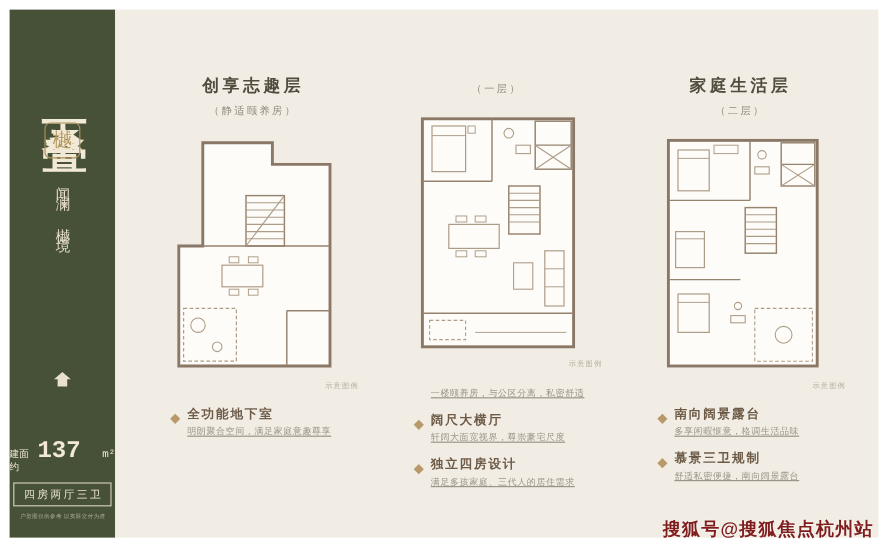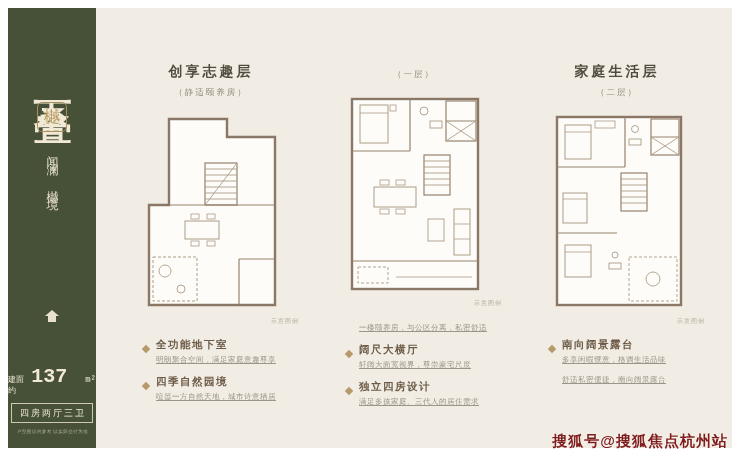--- a/index.html
+++ b/index.html
@@ -132,27 +132,20 @@
       </div>
       <div class="plan-caption">示意图例</div>
       <ul class="features">
         <li class="f-item">
           <div class="f-head">
             <span class="diamond"></span>
             <span class="f-name">全功能地下室</span>
           </div>
           <div class="f-desc">明朗聚合空间，满足家庭意趣尊享</div>
         </li>
-        <li class="f-item">
-          <div class="f-head">
-            <span class="diamond"></span>
-            <span class="f-name">四季自然园境</span>
-          </div>
-          <div class="f-desc">喧嚣一方自然天地，城市诗意栖居</div>
-        </li>
       </ul>
     </section>
 
     <section class="panel">
       <div class="p-sub">（一层）</div>
       <div class="plan">
         <svg width="176" height="205" viewBox="0 0 176 205">
           <rect x="26" y="8" width="126" height="190" fill="#fdfcf8" stroke="#8a7766" stroke-width="2.4"></rect>
 
           <rect x="120" y="10" width="30" height="40" fill="none" stroke="#95826f" stroke-width="1.2"></rect>
@@ -259,20 +252,24 @@
       <div class="plan-caption">示意图例</div>
       <ul class="features">
         <li class="f-item">
           <div class="f-head">
             <span class="diamond"></span>
             <span class="f-name">南向阔景露台</span>
           </div>
           <div class="f-desc">多享闲暇惬意，格调生活品味</div>
         </li>
         <li class="f-item">
+          <div class="f-head">
+            <span class="diamond"></span>
+            <span class="f-name">慕景三卫规制</span>
+          </div>
           <div class="f-desc">舒适私密便捷，南向阔景露台</div>
         </li>
       </ul>
     </section>
 
   </main>
 
   <div class="watermark">搜狐号@搜狐焦点杭州站</div>
 </div>
 

